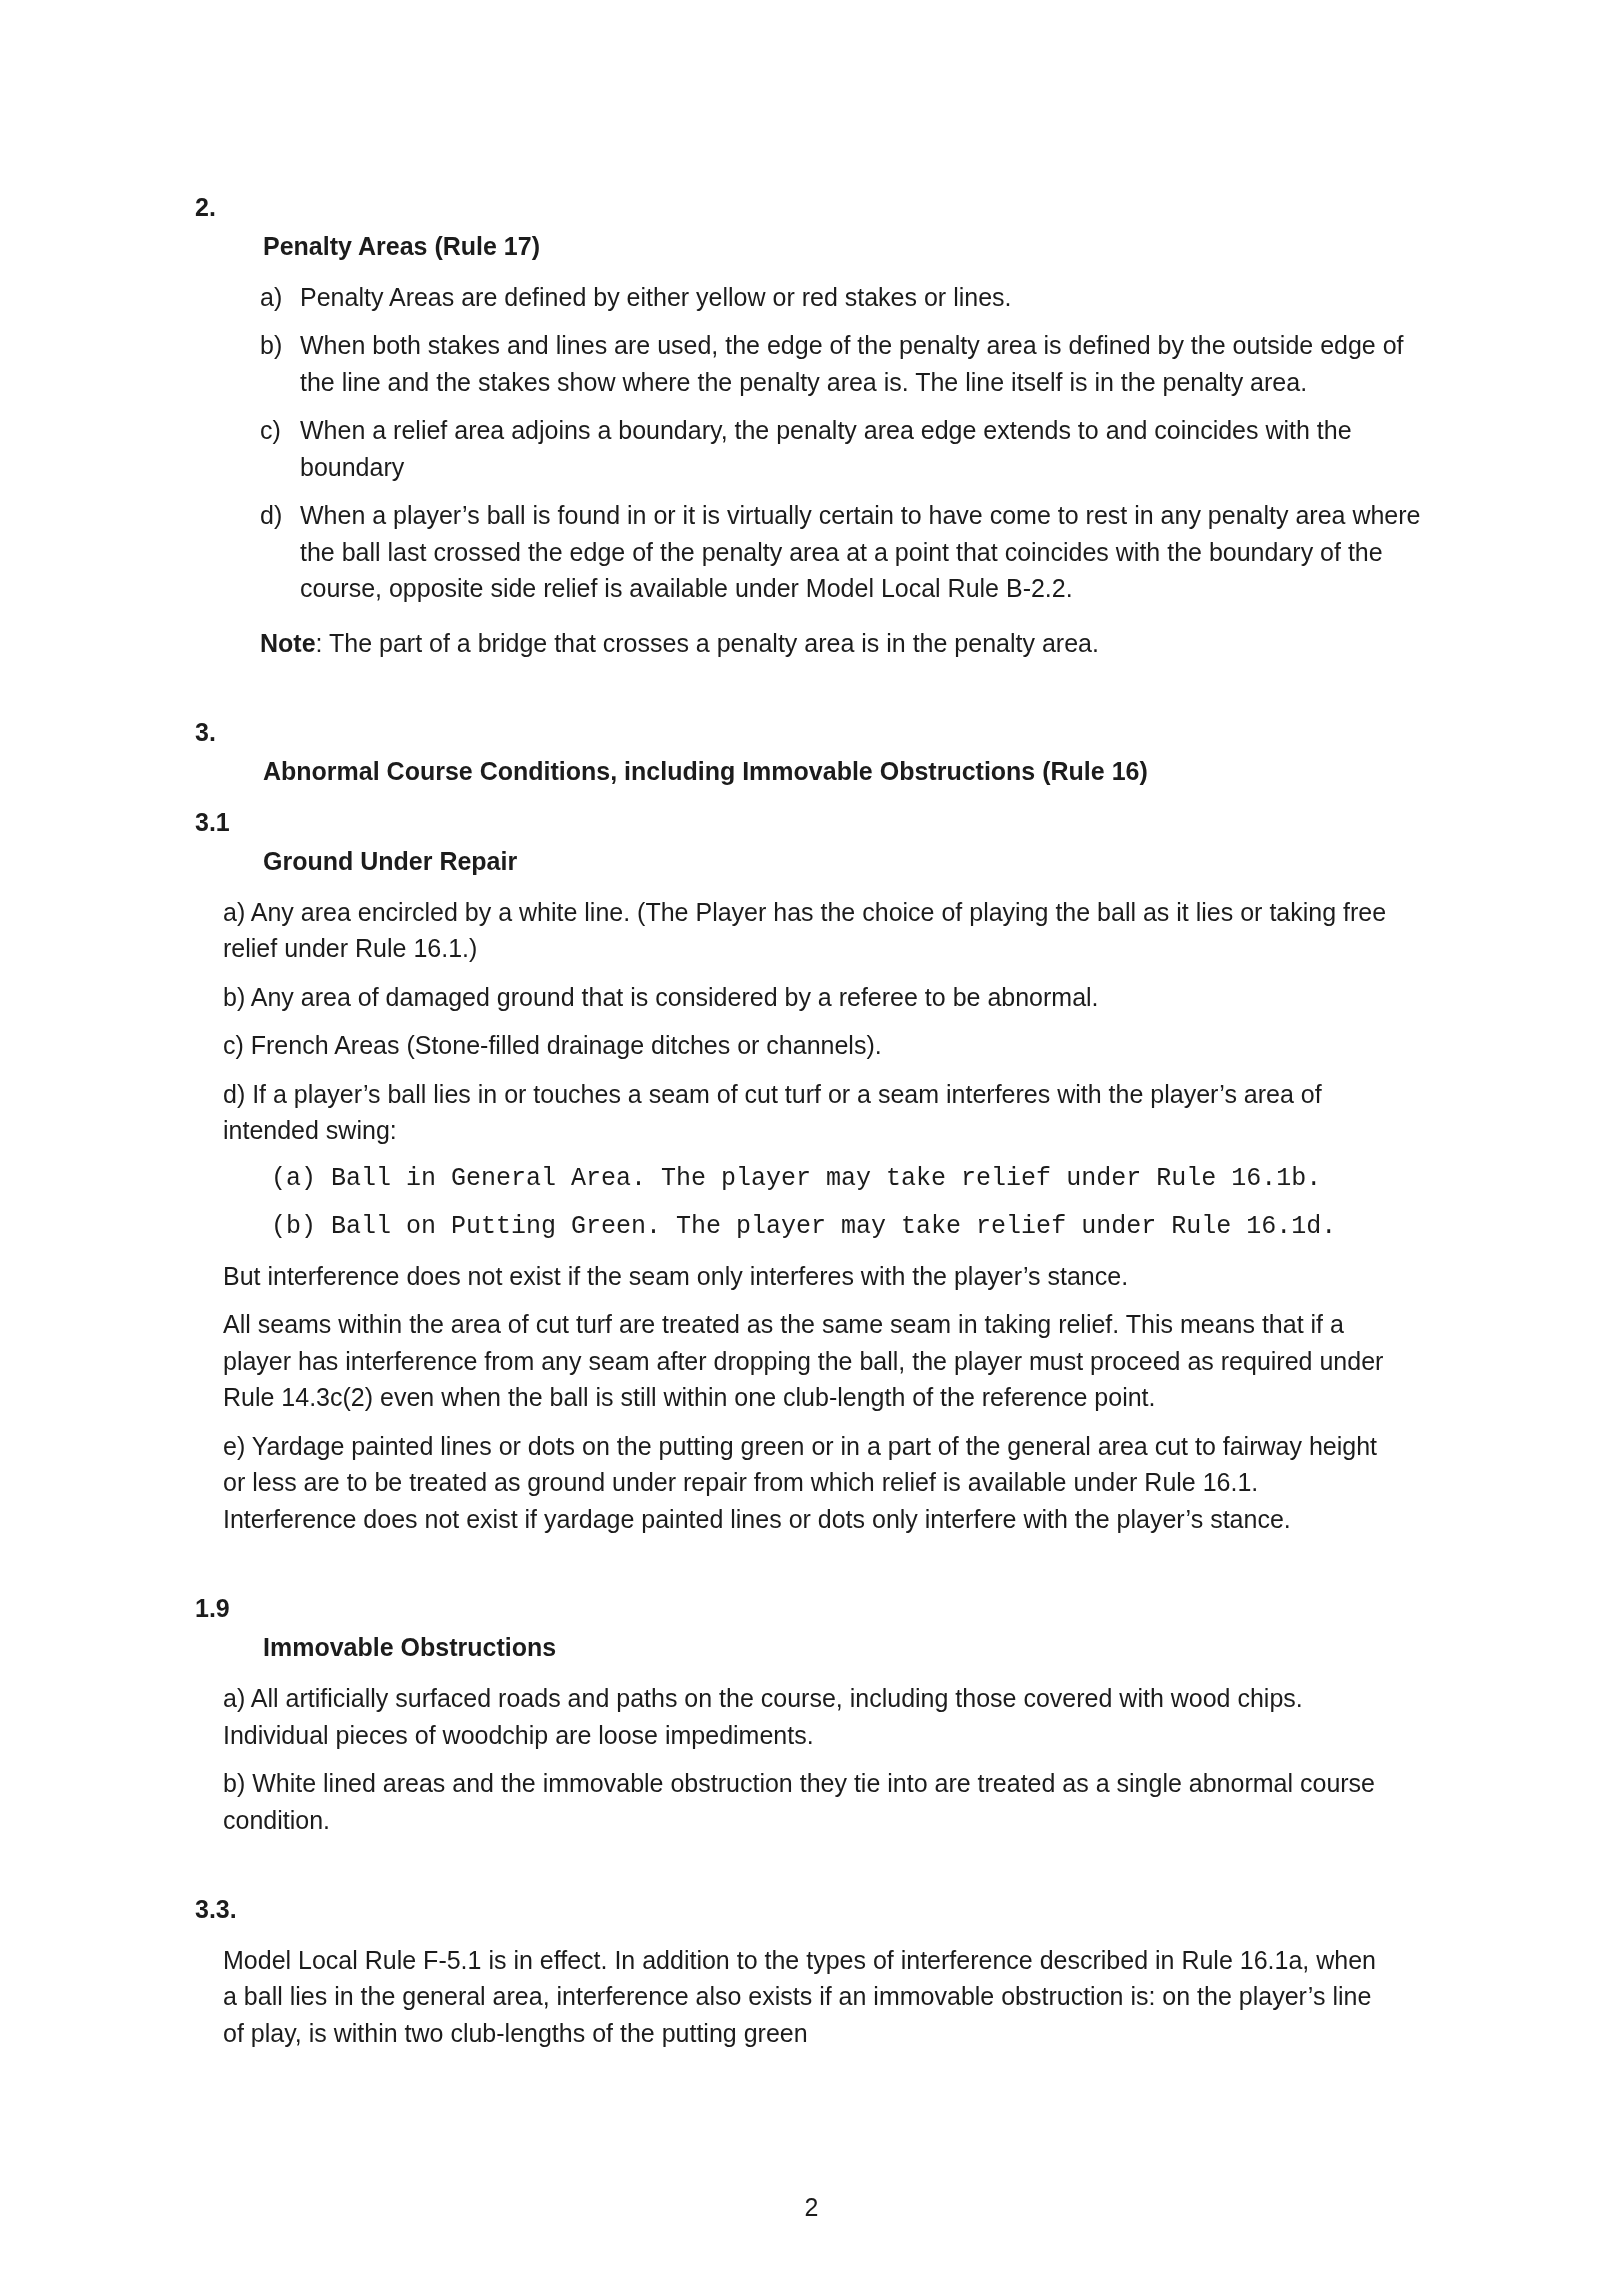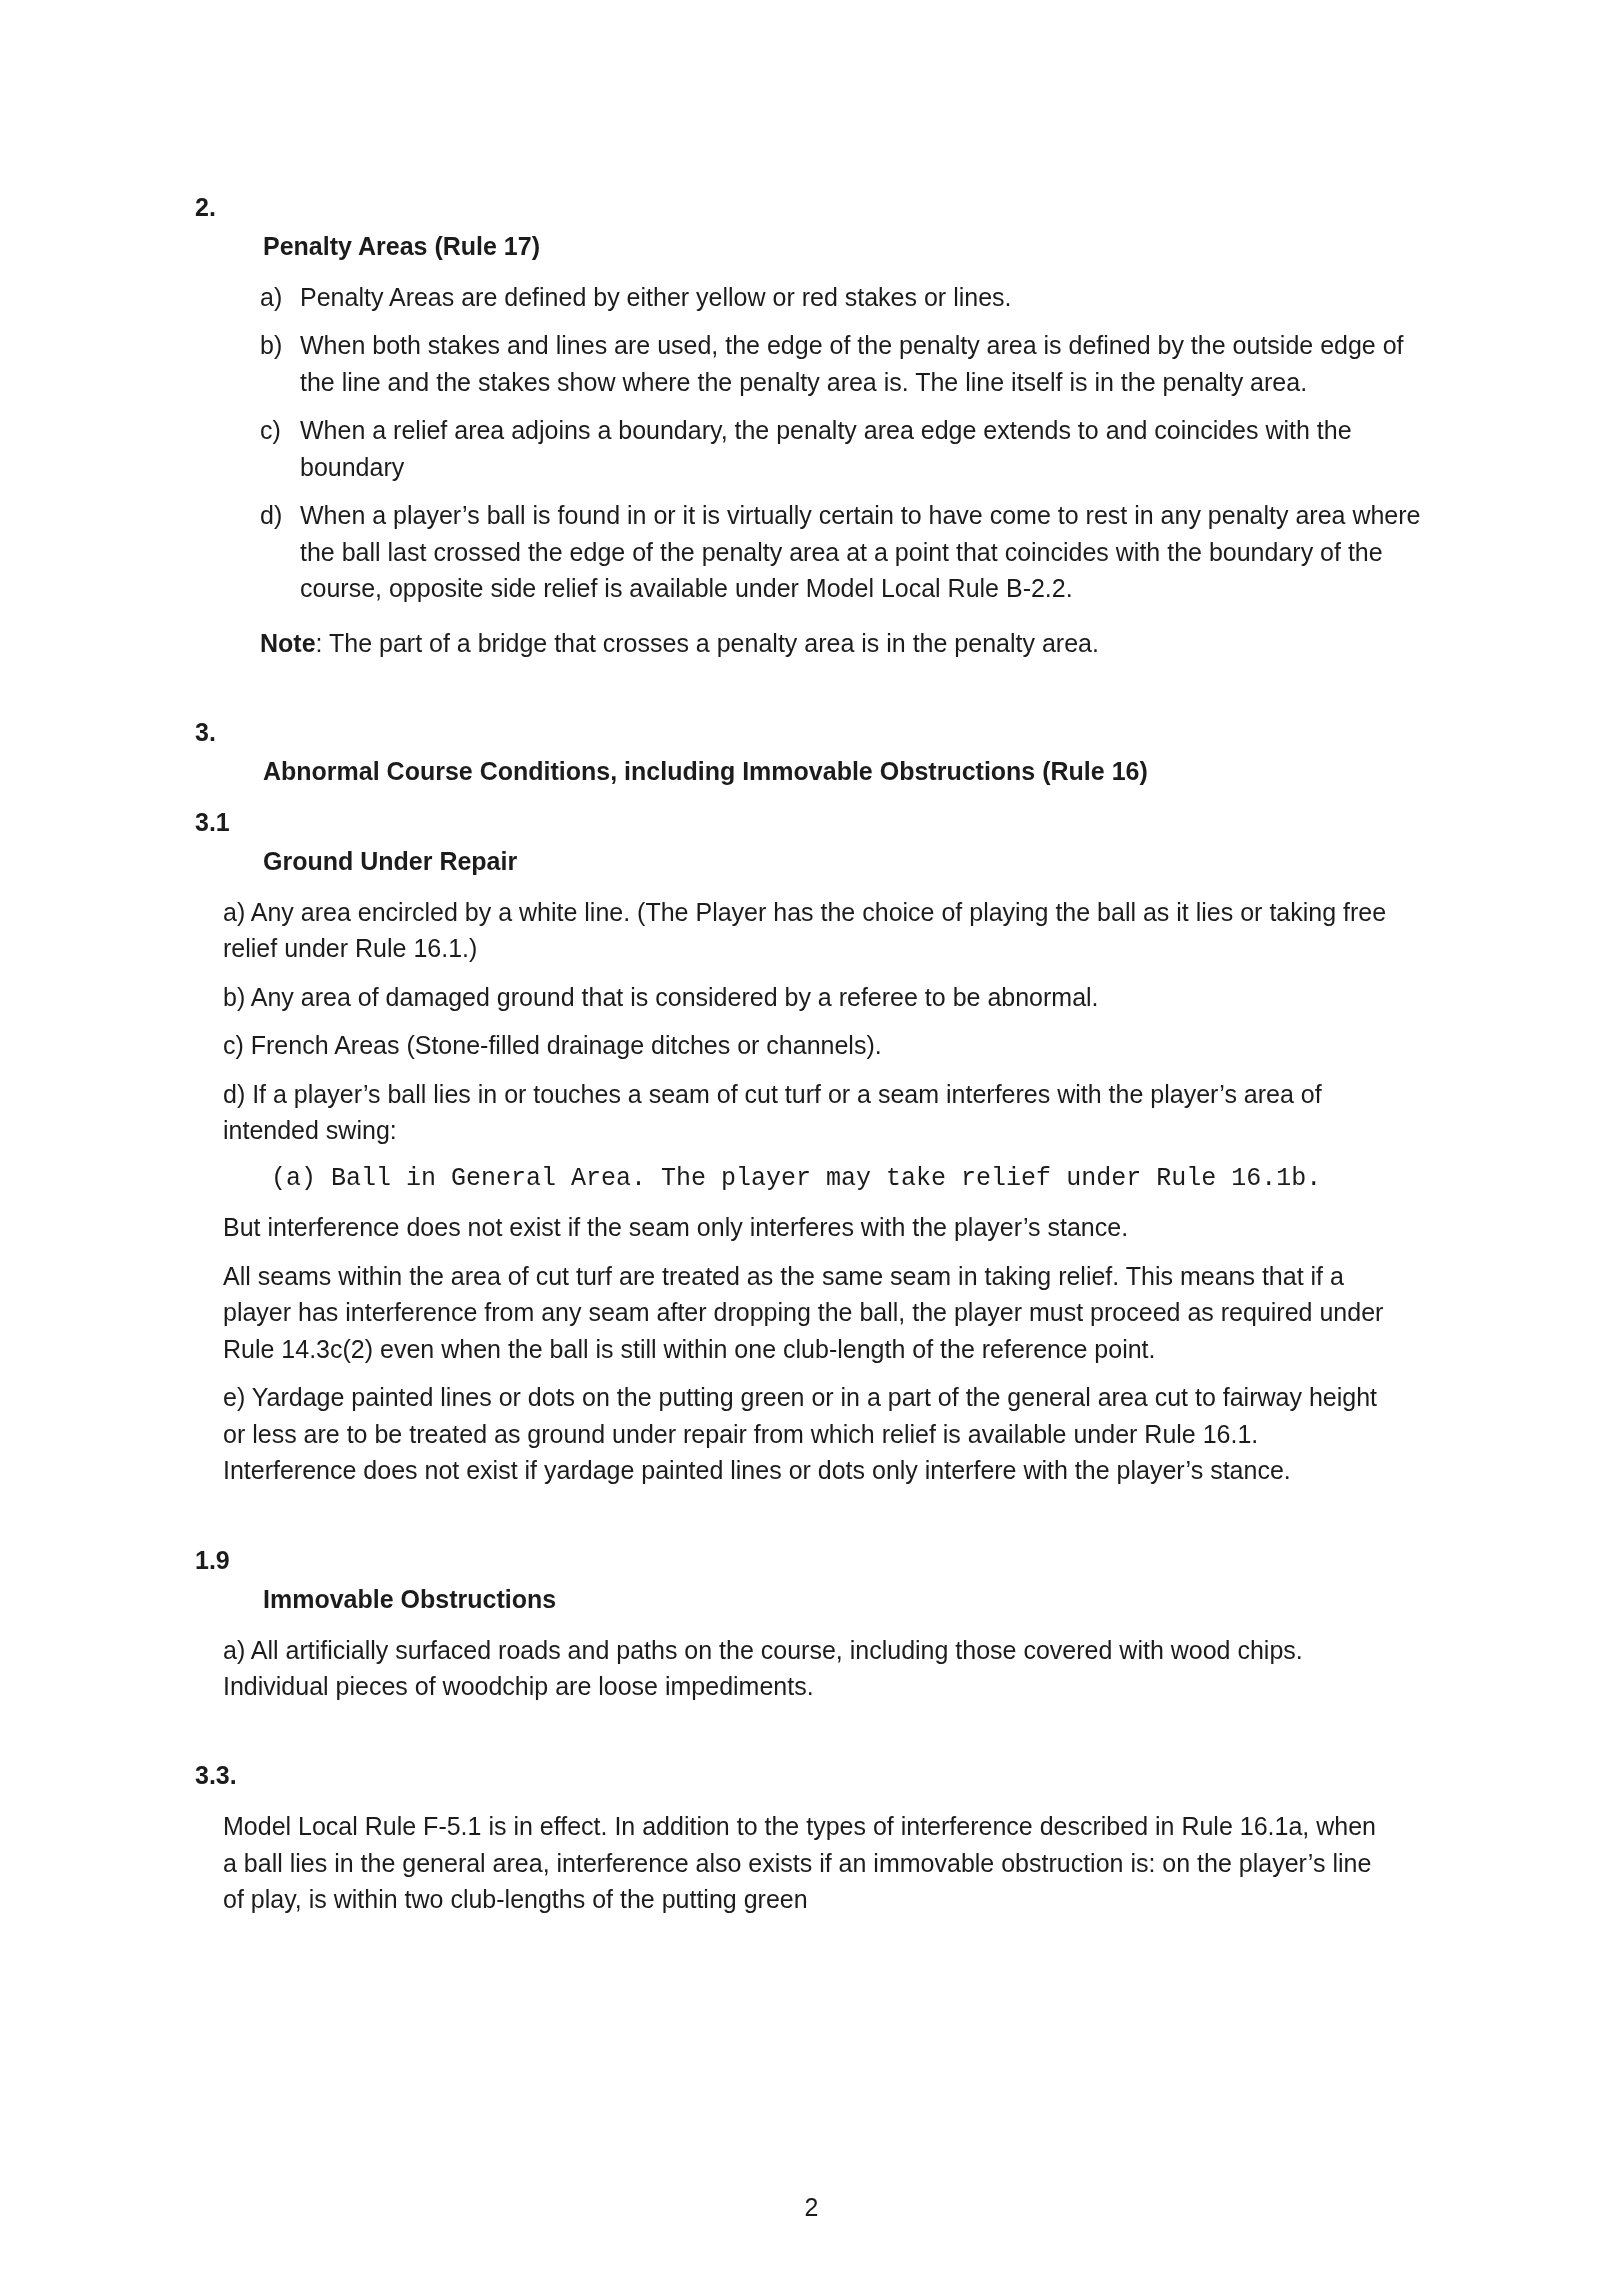--- a/index.html
+++ b/index.html
@@ -101,29 +101,31 @@
       </div>
       <div class="block heading">
         <span class="h-num">3.1</span>
         <span class="h-title">Ground Under Repair</span>
       </div>
       <div class="block para">a) Any area encircled by a white line. (The Player has the choice of playing the ball as it lies or taking free relief under Rule 16.1.)</div>
       <div class="block para">b) Any area of damaged ground that is considered by a referee to be abnormal.</div>
       <div class="block para">c) French Areas (Stone-filled drainage ditches or channels).</div>
       <div class="block para">d) If a player’s ball lies in or touches a seam of cut turf or a seam interferes with the player’s area of intended swing:</div>
       <div class="block nested">(a) Ball in General Area. The player may take relief under Rule 16.1b.</div>
+      <div class="block nested">(b) Ball on Putting Green. The player may take relief under Rule 16.1d.</div>
       <div class="block para">But interference does not exist if the seam only interferes with the player’s stance.</div>
       <div class="block para">All seams within the area of cut turf are treated as the same seam in taking relief. This means that if a player has interference from any seam after dropping the ball, the player must proceed as required under Rule 14.3c(2) even when the ball is still within one club-length of the reference point.</div>
       <div class="block para">e) Yardage painted lines or dots on the putting green or in a part of the general area cut to fairway height or less are to be treated as ground under repair from which relief is available under Rule 16.1. Interference does not exist if yardage painted lines or dots only interfere with the player’s stance.</div>
       <div class="spacer"></div>
       <div class="block heading">
         <span class="h-num">1.9</span>
         <span class="h-title">Immovable Obstructions</span>
       </div>
       <div class="block para">a) All artificially surfaced roads and paths on the course, including those covered with wood chips. Individual pieces of woodchip are loose impediments.</div>
+      <div class="block para">b) White lined areas and the immovable obstruction they tie into are treated as a single abnormal course condition.</div>
       <div class="spacer"></div>
       <div class="block heading">
         <span class="h-num">3.3.</span>
       </div>
       <div class="block para">Model Local Rule F-5.1 is in effect. In addition to the types of interference described in Rule 16.1a, when a ball lies in the general area, interference also exists if an immovable obstruction is: on the player’s line of play, is within two club-lengths of the putting green</div>
     </div>
   <div class="page-number">2</div>
 </div>
 
 

